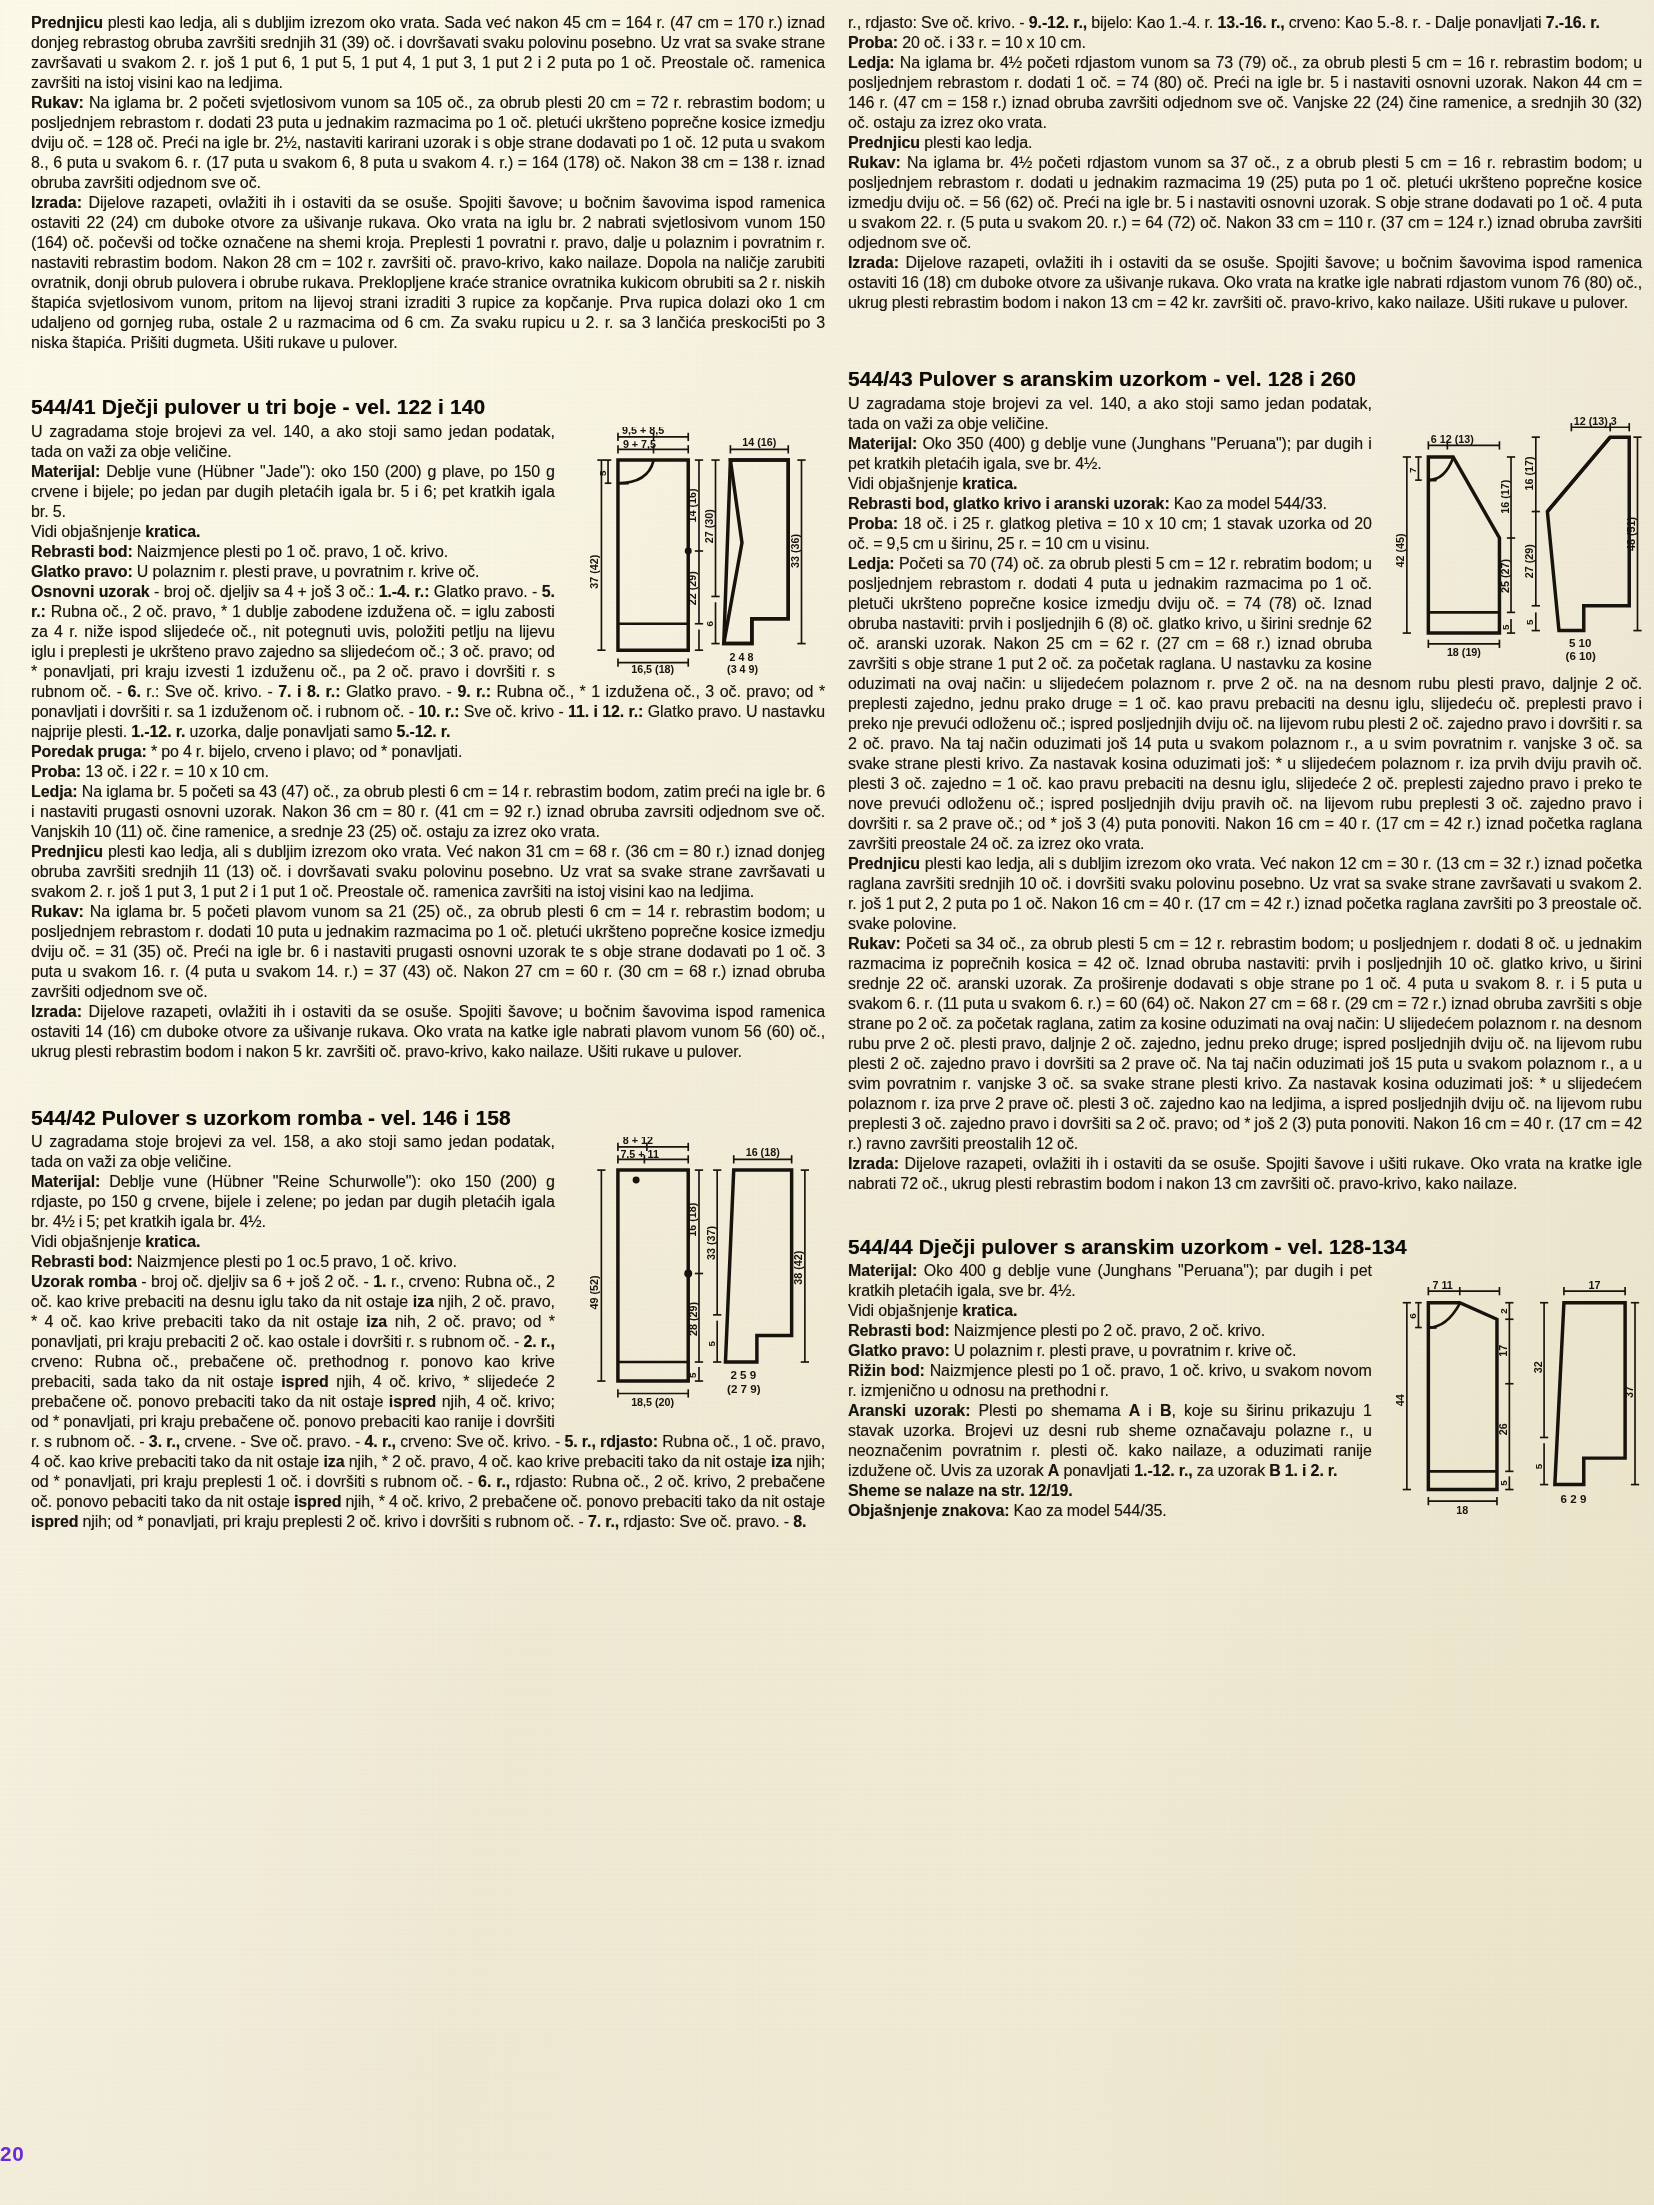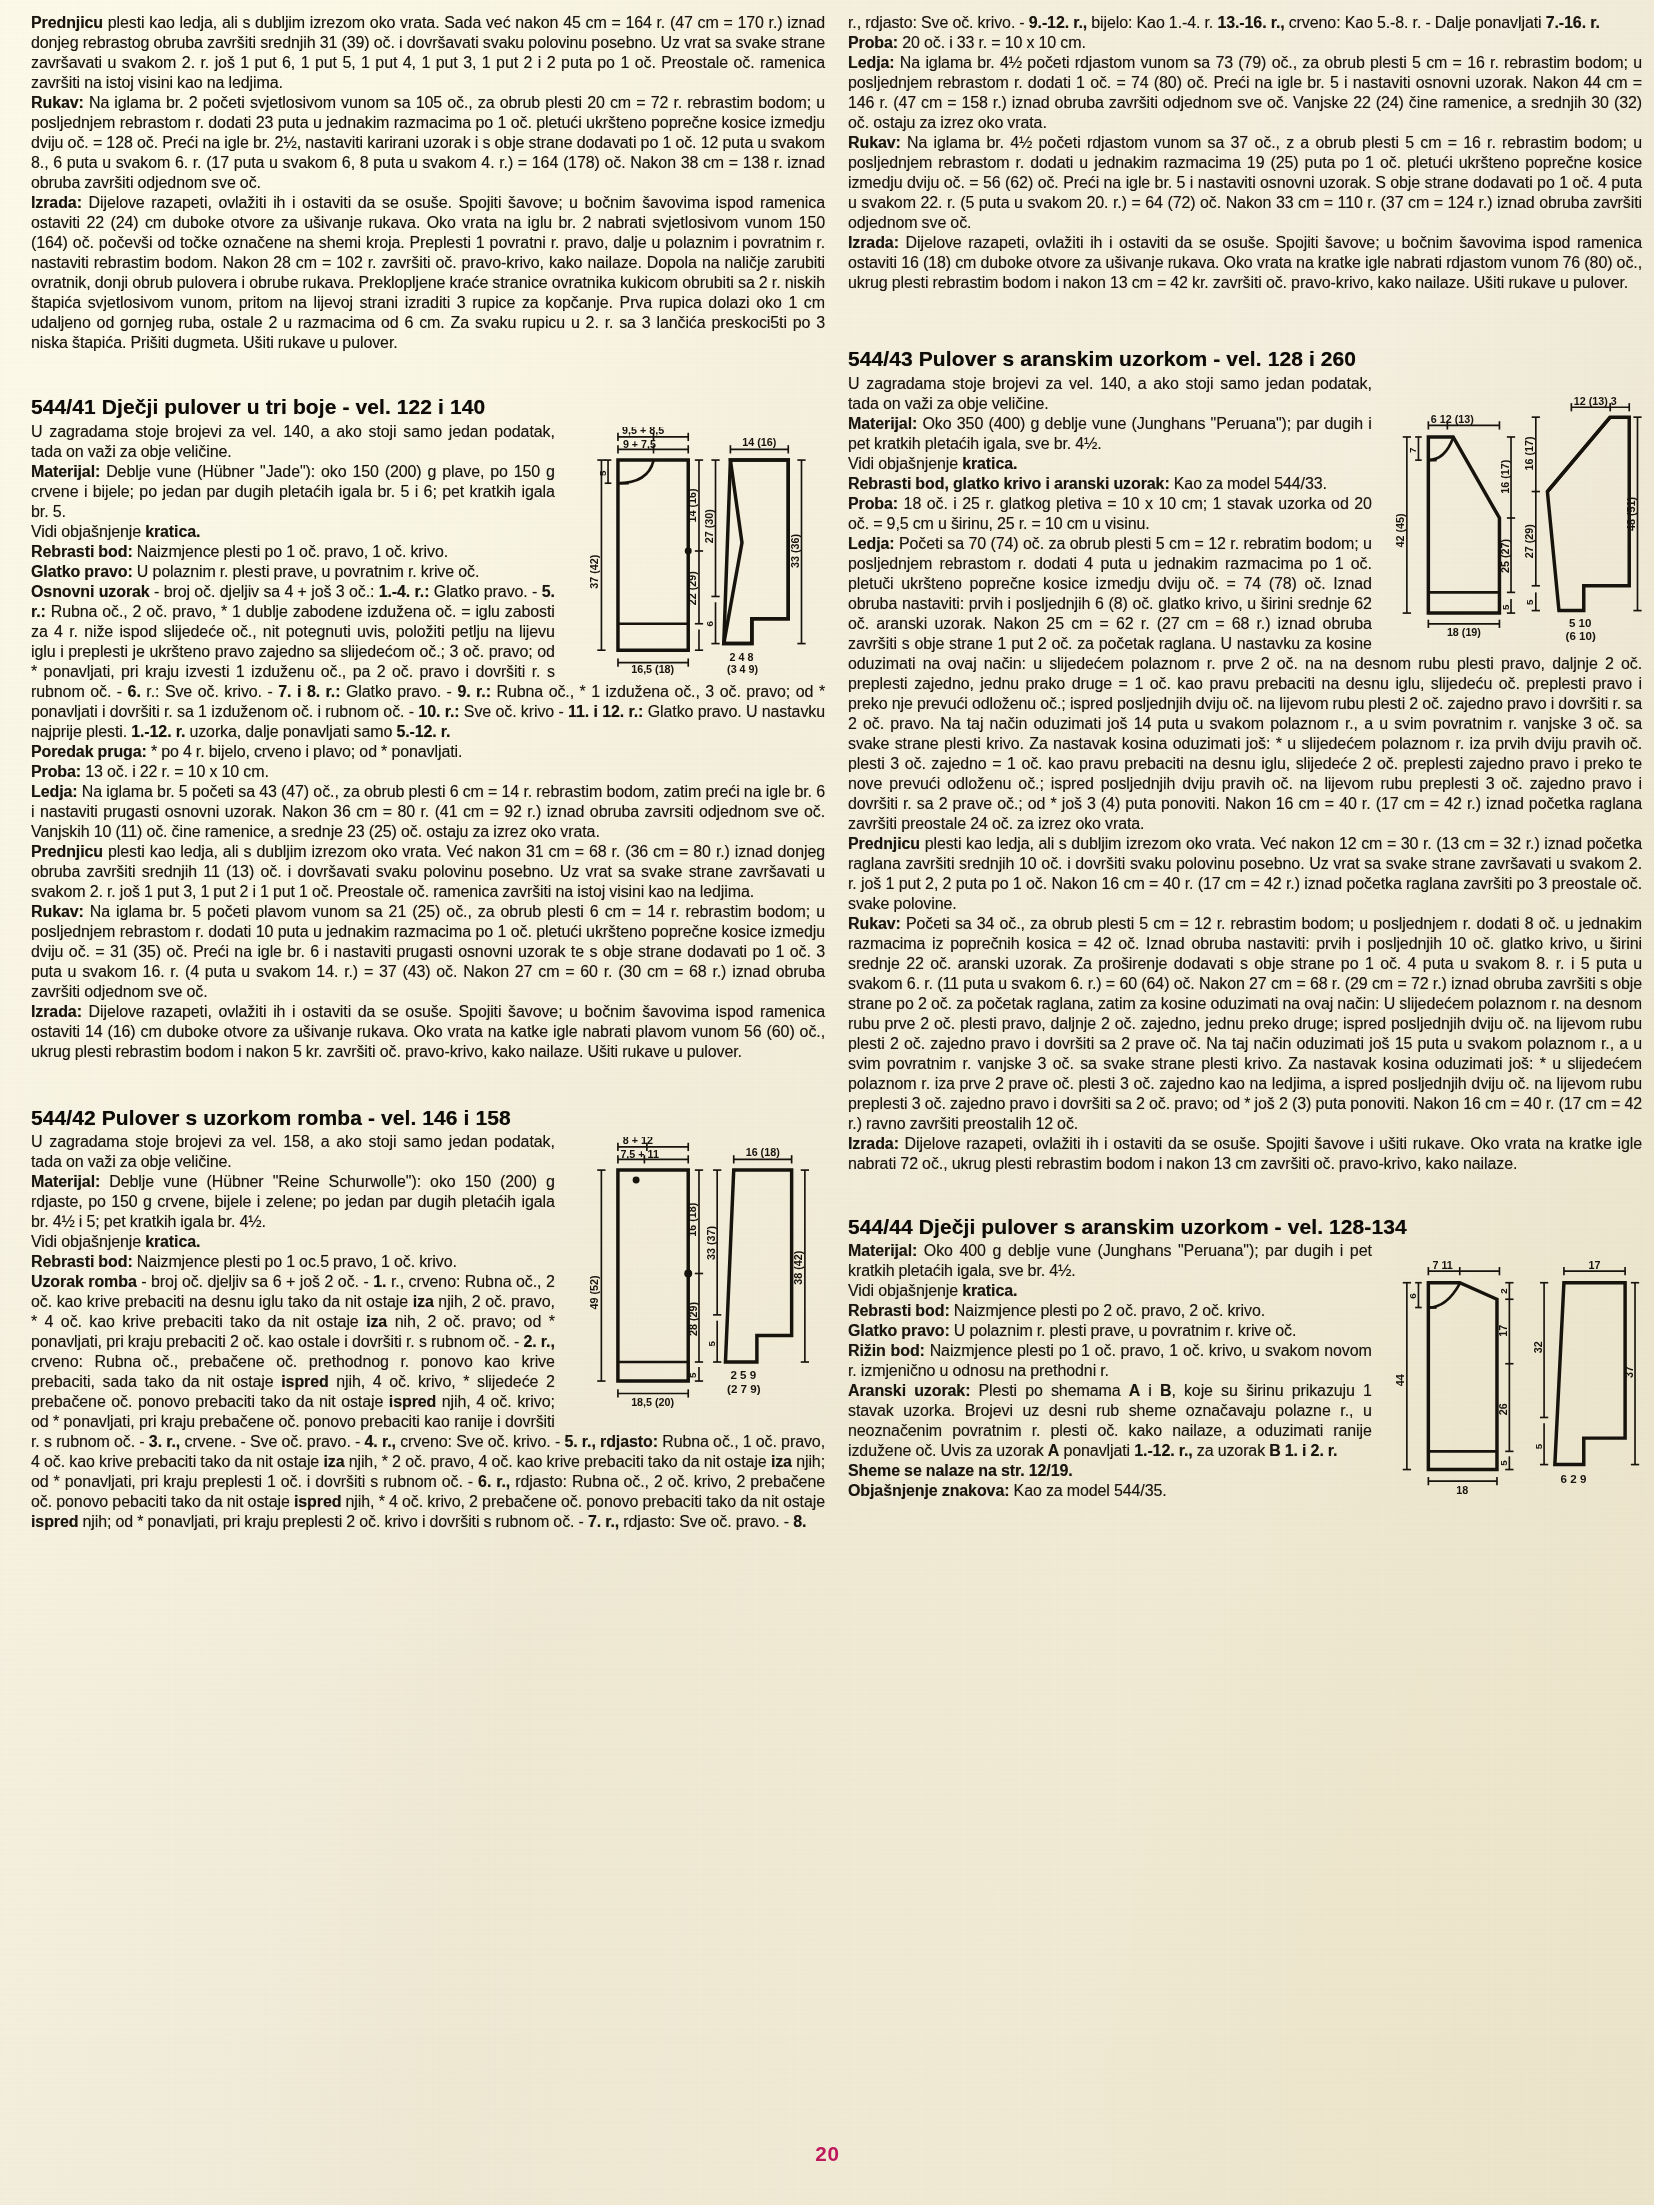--- a/index.html
+++ b/index.html
@@ -55,23 +55,22 @@
   }
   .sec-wrap{margin-top:25px;}
 
   
   .float-dia{float:right;margin:5px 0 5px 13.2px;}
 
   .clearfix::after{content:"";display:block;clear:both;}
 
   .pagenum{
     position:absolute;left:0;right:0;top:2142px;
-    text-align:center;
     font-size:20.7px;font-weight:bold;
-    color:#be185d;
+    color:#6d28d9;
     letter-spacing:0.8px;
   }
 
   svg.dia{display:block;}
   svg.dia text{
     font-family:"Liberation Sans", sans-serif;
     font-weight:bold;
     fill:#16130d;
   }
   svg.dia .ol{fill:none;stroke:#16130d;stroke-width:4.2;}
@@ -289,20 +288,21 @@
       <p class="b"><b>Uzorak romba</b> - broj oč. djeljiv sa 6 + još 2 oč. - <b>1.</b> r., crveno: Rubna oč., 2 oč. kao krive prebaciti na desnu iglu tako da nit ostaje <b>iza</b> njih, 2 oč. pravo, * 4 oč. kao krive prebaciti tako da nit ostaje <b>iza</b> nih, 2 oč. pravo; od * ponavljati, pri kraju prebaciti 2 oč. kao ostale i dovršiti r. s rubnom oč. - <b>2. r.,</b> crveno: Rubna oč., prebačene oč. prethodnog r. ponovo kao krive prebaciti, sada tako da nit ostaje <b>ispred</b> njih, 4 oč. krivo, * slijedeće 2 prebačene oč. ponovo prebaciti tako da nit ostaje <b>ispred</b> njih, 4 oč. krivo; od * ponavljati, pri kraju prebačene oč. ponovo prebaciti kao ranije i dovršiti r. s rubnom oč. - <b>3. r.,</b> crvene. - Sve oč. pravo. - <b>4. r.,</b> crveno: Sve oč. krivo. - <b>5. r., rdjasto:</b> Rubna oč., 1 oč. pravo, 4 oč. kao krive prebaciti tako da nit ostaje <b>iza</b> njih, * 2 oč. pravo, 4 oč. kao krive prebaciti tako da nit ostaje <b>iza</b> njih; od * ponavljati, pri kraju preplesti 1 oč. i dovršiti s rubnom oč. - <b>6. r.,</b> rdjasto: Rubna oč., 2 oč. krivo, 2 prebačene oč. ponovo pebaciti tako da nit ostaje <b>ispred</b> njih, * 4 oč. krivo, 2 prebačene oč. ponovo prebaciti tako da nit ostaje <b>ispred</b> njih; od * ponavljati, pri kraju preplesti 2 oč. krivo i dovršiti s rubnom oč. - <b>7. r.,</b> rdjasto: Sve oč. pravo. - <b>8.</b></p>
     </div>
   </div>
 
   <div class="col col-right">
 
     <div style="padding-top:13.2px;">
       <p class="b">r., rdjasto: Sve oč. krivo. - <b>9.-12. r.,</b> bijelo: Kao 1.-4. r. <b>13.-16. r.,</b> crveno: Kao 5.-8. r. - Dalje ponavljati <b>7.-16. r.</b></p>
       <p class="b"><b>Proba:</b> 20 oč. i 33 r. = 10 x 10 cm.</p>
       <p class="b"><b>Ledja:</b> Na iglama br. 4½ početi rdjastom vunom sa 73 (79) oč., za obrub plesti 5 cm = 16 r. rebrastim bodom; u posljednjem rebrastom r. dodati 1 oč. = 74 (80) oč. Preći na igle br. 5 i nastaviti osnovni uzorak. Nakon 44 cm = 146 r. (47 cm = 158 r.) iznad obruba završiti odjednom sve oč. Vanjske 22 (24) čine ramenice, a srednjih 30 (32) oč. ostaju za izrez oko vrata.</p>
+      <p class="b"><b>Prednjicu</b> plesti kao ledja.</p>
       <p class="b"><b>Rukav:</b> Na iglama br. 4½ početi rdjastom vunom sa 37 oč., z a obrub plesti 5 cm = 16 r. rebrastim bodom; u posljednjem rebrastom r. dodati u jednakim razmacima 19 (25) puta po 1 oč. pletući ukršteno poprečne kosice izmedju dviju oč. = 56 (62) oč. Preći na igle br. 5 i nastaviti osnovni uzorak. S obje strane dodavati po 1 oč. 4 puta u svakom 22. r. (5 puta u svakom 20. r.) = 64 (72) oč. Nakon 33 cm = 110 r. (37 cm = 124 r.) iznad obruba završiti odjednom sve oč.</p>
       <p class="b"><b>Izrada:</b> Dijelove razapeti, ovlažiti ih i ostaviti da se osuše. Spojiti šavove; u bočnim šavovima ispod ramenica ostaviti 16 (18) cm duboke otvore za ušivanje rukava. Oko vrata na kratke igle nabrati rdjastom vunom 76 (80) oč., ukrug plesti rebrastim bodom i nakon 13 cm = 42 kr. završiti oč. pravo-krivo, kako nailaze. Ušiti rukave u pulover.</p>
     </div>
 
     <div class="sec-wrap clearfix" style="margin-top:53px;">
       <h2 class="sec">544/43 Pulover s aranskim uzorkom - vel. 128 i 260</h2>
 
       <div class="float-dia" style="margin-top:20px;">
         <svg class="dia" width="257" height="248" viewBox="0 0 310 300" aria-hidden="true">
 

